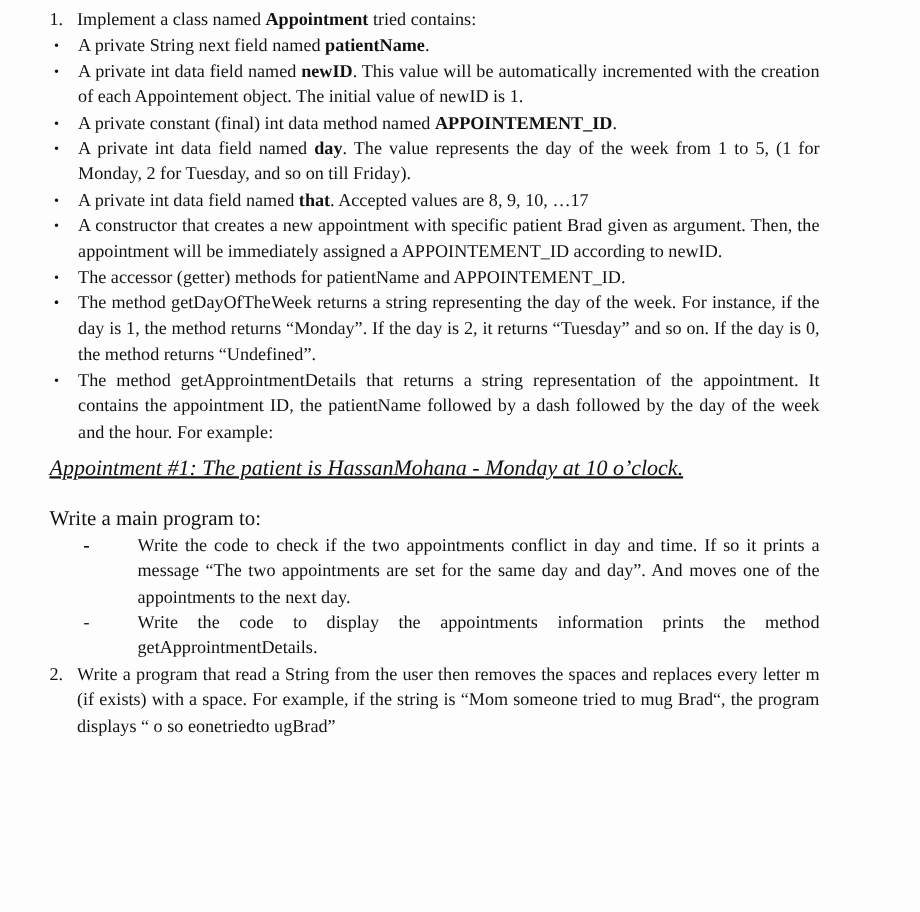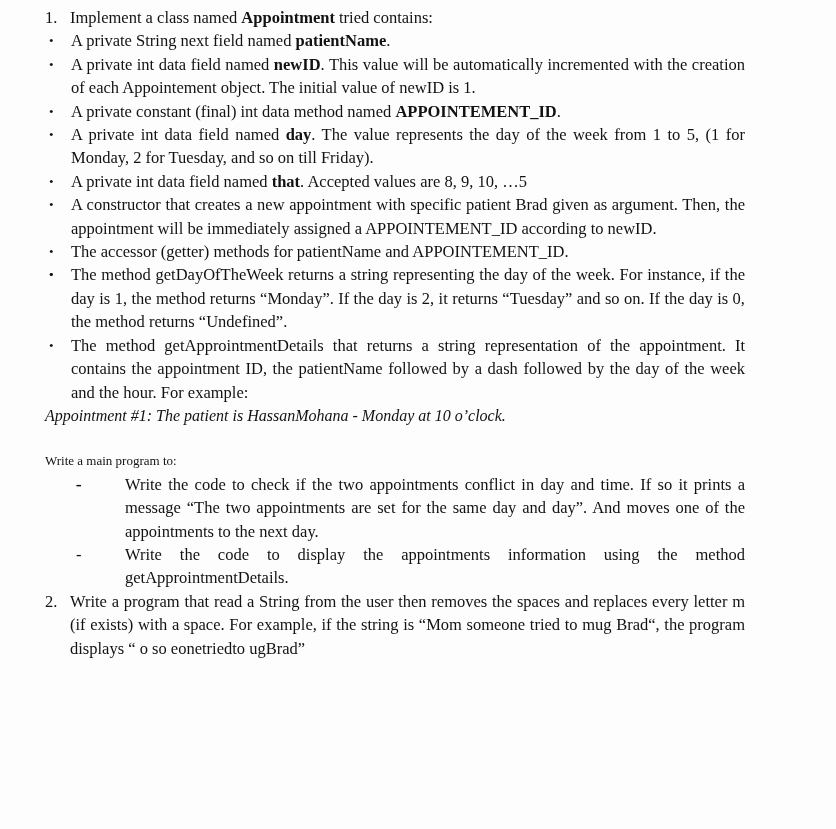--- a/index.html
+++ b/index.html
@@ -73,64 +73,65 @@
   .dash-item > .marker {
     position: absolute;
     left: 6px;
     top: 0;
     font-size: 16.5px;
     line-height: 23.4px;
   }
   b, .bold { font-weight: bold; }
   .example-line {
     font-style: italic;
-    font-size: 16px;
+    text-decoration: underline;
+    font-size: 20px;
     line-height: 23.4px;
-    margin-top: 0px;
+    margin-top: 11px;
   }
   .spacer-md { height: 22px; }
   .plain {
-    font-size: 13px;
+    font-size: 19px;
     line-height: 23.4px;
   }
 </style>
 </head>
 <body>
 
 <div class="page">
   <div class="content">
 
     <div class="num-item line">
       <span class="marker">1.</span>
       <span><span>Implement a class named </span><b>Appointment</b><span> tried contains:</span></span>
     </div>
 
     <div id="bullet-list">
         <div class="bullet-item line"><span class="marker">•</span><span><span>A private String next field named </span><b>patientName</b><span>.</span></span></div>
         <div class="bullet-item line"><span class="marker">•</span><span><span>A private int data field named </span><b>newID</b><span>. This value will be automatically incremented with the creation of each Appointement object. The initial value of newID is 1.</span></span></div>
         <div class="bullet-item line"><span class="marker">•</span><span><span>A private constant (final) int data method named </span><b>APPOINTEMENT_ID</b><span>.</span></span></div>
         <div class="bullet-item line"><span class="marker">•</span><span><span>A private int data field named </span><b>day</b><span>. The value represents the day of the week from 1 to 5, (1 for Monday, 2 for Tuesday,  and so on till Friday).</span></span></div>
-        <div class="bullet-item line"><span class="marker">•</span><span><span>A private int data field named </span><b>that</b><span>. Accepted values are 8, 9, 10, …5</span></span></div>
+        <div class="bullet-item line"><span class="marker">•</span><span><span>A private int data field named </span><b>that</b><span>. Accepted values are 8, 9, 10, …17</span></span></div>
         <div class="bullet-item line"><span class="marker">•</span><span><span>A constructor that creates a new appointment with specific patient Brad given as argument.   Then,   the   appointment   will   be   immediately   assigned   a APPOINTEMENT_ID according to newID.</span></span></div>
         <div class="bullet-item line"><span class="marker">•</span><span><span>The accessor (getter) methods for patientName and APPOINTEMENT_ID.</span></span></div>
         <div class="bullet-item line"><span class="marker">•</span></div>
         <div class="bullet-item line"><span class="marker">•</span><span><span>The method getDayOfTheWeek returns a string representing the day of the week. For instance, if the day is 1, the method returns “Monday”. If the day is 2, it returns “Tuesday” and so on. If the day is 0, the method returns “Undefined”.</span></span></div>
         <div class="bullet-item line"><span class="marker">•</span><span><span>The method getApprointmentDetails that returns a string representation of the appointment. It contains the appointment ID, the patientName followed by a dash followed by the day of the week and the hour. For example:</span></span></div>
       </div>
 
     <div class="example-line">Appointment #1: The patient is HassanMohana - Monday at 10 o’clock.</div>
 
     <div class="spacer-md"></div>
 
     <div class="plain">Write a main program to:</div>
 
     <div id="dash-list">
         <div class="dash-item line"><span class="marker">-</span></div>
         <div class="dash-item line"><span class="marker">-</span><span>Write the code to check if the two appointments conflict in day and time. If so it prints a message “The two appointments are set for the same day and day”. And moves one of the appointments to the next day.</span></div>
-        <div class="dash-item line"><span class="marker">-</span><span>Write the code to display the appointments information using the method getApprointmentDetails.</span></div>
+        <div class="dash-item line"><span class="marker">-</span><span>Write the code to display the appointments information prints the method getApprointmentDetails.</span></div>
       </div>
 
     <div class="num-item line">
       <span class="marker">2.</span>
       <span>Write a program that read a String from the user then removes the spaces and replaces every letter m (if exists) with a space. For example, if the string is “Mom someone tried to mug Brad“, the program displays “ o so eonetriedto ugBrad”</span>
     </div>
 
   </div>
 </div>
 

